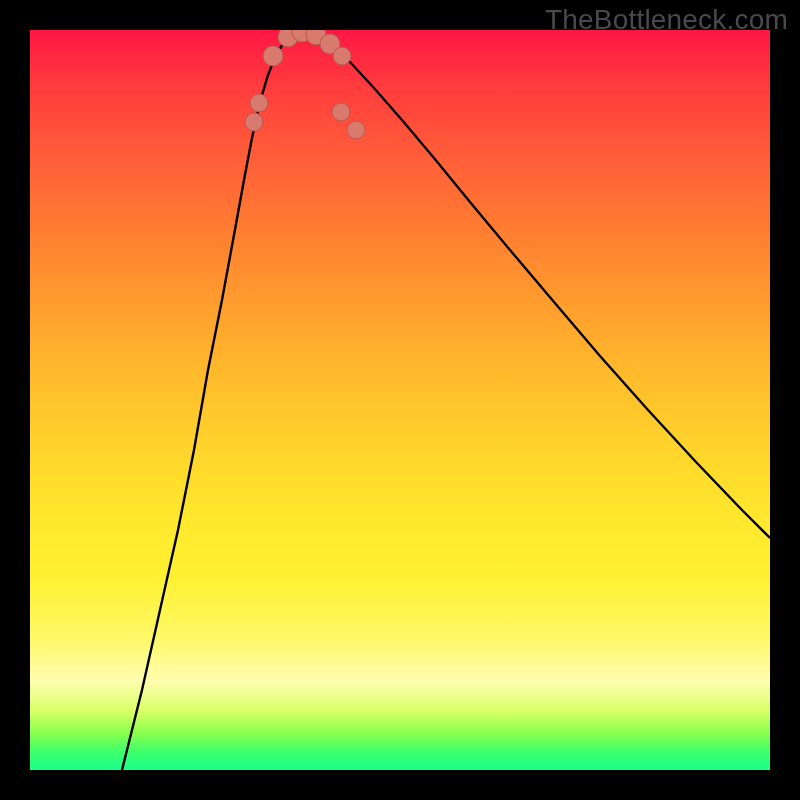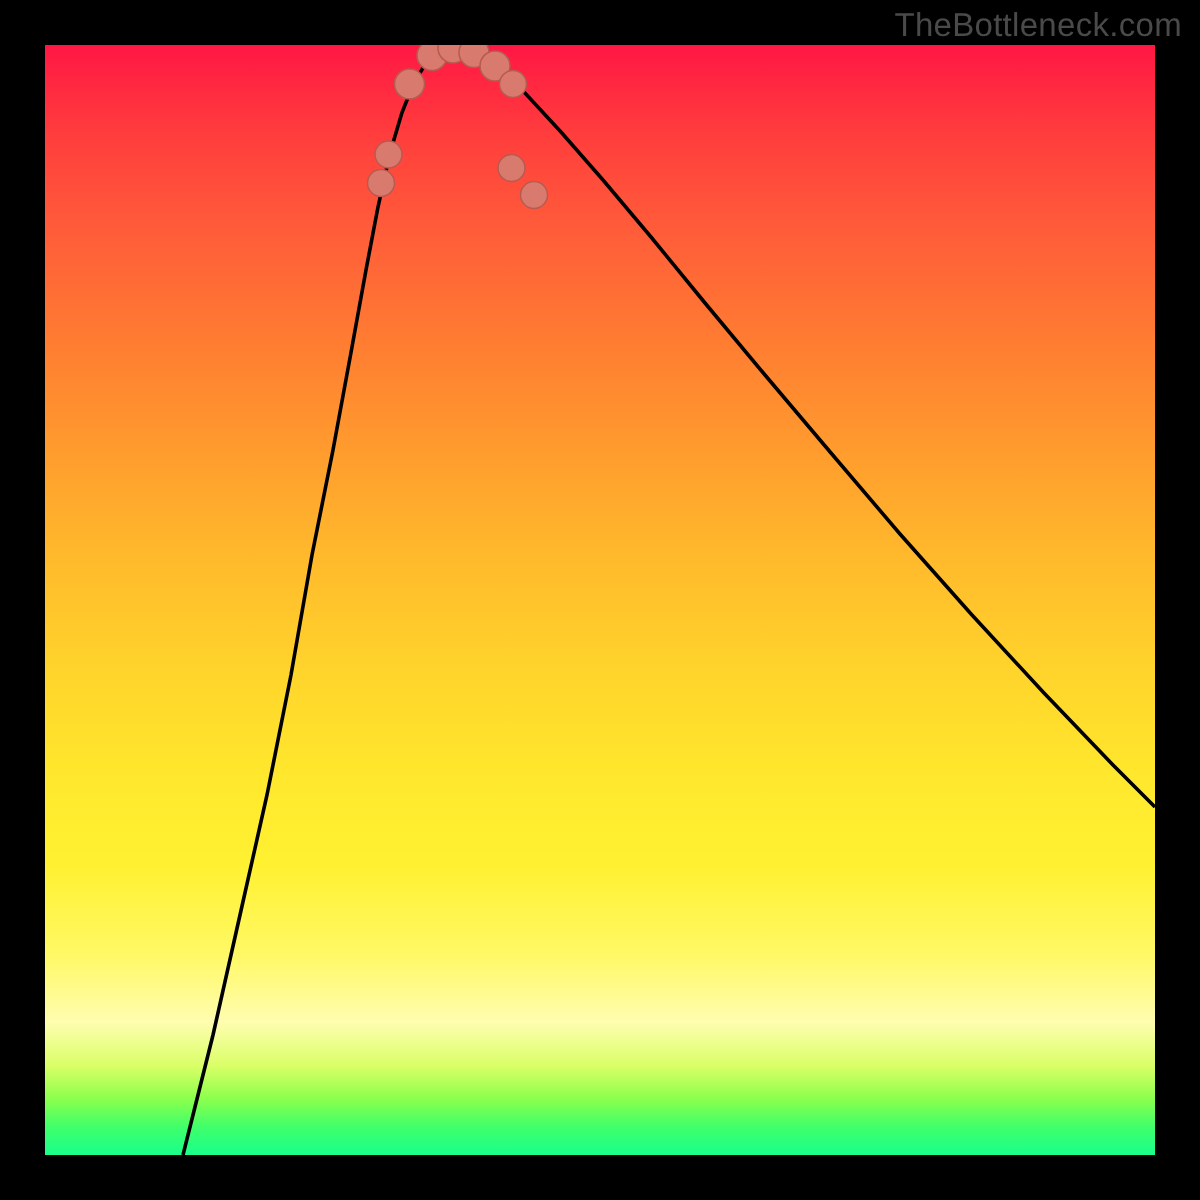--- a/index.html
+++ b/index.html
@@ -45,21 +45,21 @@
       #8aff4d 95%,
       #3fff6b 97.5%,
       #19ff8c 100%
     );
   }
   .watermark {
     position: absolute;
     top: 4px;
     right: 12px;
     color: #4a4a4a;
-    font-size: 22px;
+    font-size: 28px;
     letter-spacing: 0.2px;
     user-select: none;
   }
   svg.curve {
     position: absolute;
     left: 0; top: 0;
     width: 740px; height: 740px;
   }
   .marker {
     fill: #d87a6e;

